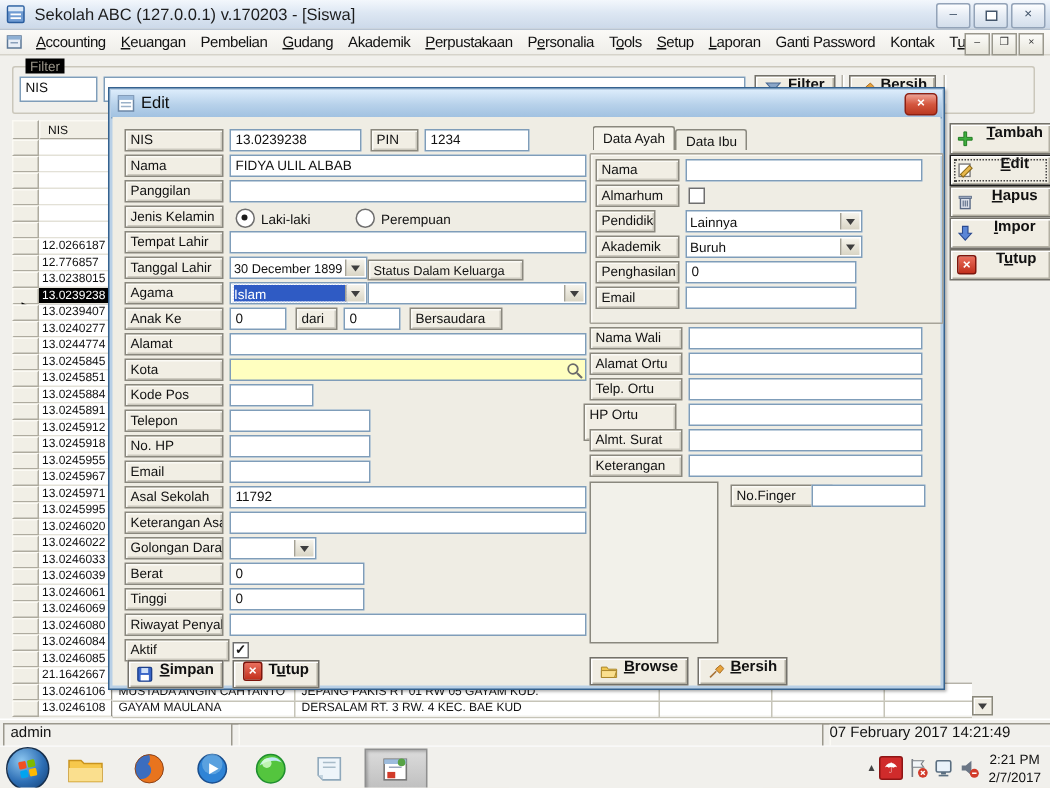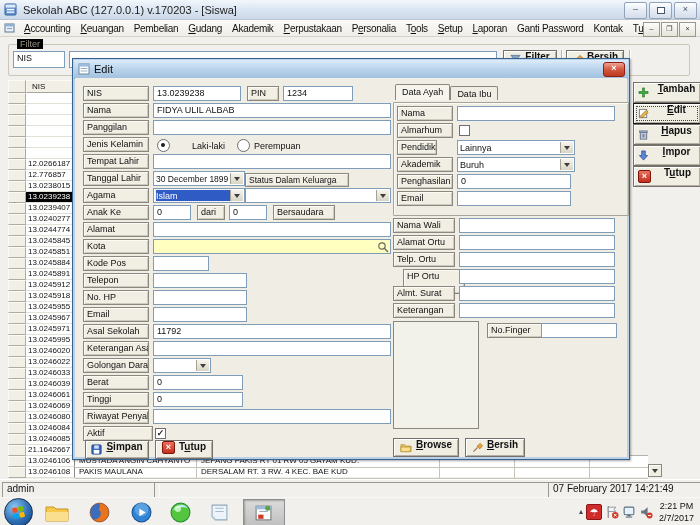--- a/index.html
+++ b/index.html
@@ -346,21 +346,21 @@
 
 <div class="abs bstrip" style="left:75px;top:455px;width:573px;height:22px">
   <div class="brow" style="top:0">
     <div class="bcell" style="width:122px">MUSTADA ANGIN CAHYANTO</div>
     <div class="bcell" style="width:243px">JEPANG PAKIS RT 01 RW 05 GAYAM KUD.</div>
     <div class="bcell" style="width:75px"></div>
     <div class="bcell" style="width:75px"></div>
     <div class="bcell" style="width:58px;border-right:none"></div>
   </div>
   <div class="brow" style="top:11px">
-    <div class="bcell" style="width:122px">PAKIS MAULANA</div>
+    <div class="bcell" style="width:122px">GAYAM MAULANA</div>
     <div class="bcell" style="width:243px">DERSALAM RT. 3 RW. 4 KEC. BAE KUD</div>
     <div class="bcell" style="width:75px"></div>
     <div class="bcell" style="width:75px"></div>
     <div class="bcell" style="width:58px;border-right:none"></div>
   </div>
 </div>
 <div class="abs sarrow" style="left:648px;top:464px;width:14px;height:13px">
   <span class="arr"></span>
 </div>
 
@@ -435,21 +435,21 @@
       <div class="abs lbox" style="left:172px;top:8px;width:32px;height:15px">PIN</div>
       <div class="abs tfield" style="left:208px;top:8px;width:70px;height:15px">1234</div>
 
       <div class="abs lbox" style="left:8px;top:25px;width:66px;height:15px">Nama</div>
       <div class="abs tfield" style="left:78px;top:25px;width:238px;height:15px">FIDYA ULIL ALBAB</div>
 
       <div class="abs lbox" style="left:8px;top:42px;width:66px;height:15px">Panggilan</div>
       <div class="abs tfield" style="left:78px;top:42px;width:238px;height:15px"></div>
 
       <div class="abs lbox" style="left:8px;top:59px;width:66px;height:15px">Jenis Kelamin</div>
-      <div class="abs" style="left:82px;top:61px;display:flex;align-items:center;gap:22px">
+      <div class="abs" style="left:82px;top:61px;display:flex;align-items:center;gap:4px">
         <span class="radio sel"></span>
         <span class="rlabel">Laki-laki</span>
       </div>
       <div class="abs" style="left:162px;top:61px;display:flex;align-items:center;gap:4px">
         <span class="radio"></span>
         <span class="rlabel">Perempuan</span>
       </div>
 
       <div class="abs lbox" style="left:8px;top:76px;width:66px;height:15px">Tempat Lahir</div>
       <div class="abs tfield" style="left:78px;top:76px;width:238px;height:15px"></div>
@@ -586,21 +586,21 @@
 
       <div class="abs lbox" style="left:318px;top:140px;width:62px;height:15px">Nama Wali</div>
       <div class="abs tfield" style="left:384px;top:140px;width:156px;height:15px"></div>
 
       <div class="abs lbox" style="left:318px;top:157px;width:62px;height:15px">Alamat Ortu</div>
       <div class="abs tfield" style="left:384px;top:157px;width:156px;height:15px"></div>
 
       <div class="abs lbox" style="left:318px;top:174px;width:62px;height:15px">Telp. Ortu</div>
       <div class="abs tfield" style="left:384px;top:174px;width:156px;height:15px"></div>
 
-      <div class="abs lbox" style="left:328px;top:191px;width:62px;height:25px">HP Ortu</div>
+      <div class="abs lbox" style="left:314px;top:191px;width:62px;height:25px">HP Ortu</div>
       <div class="abs tfield" style="left:384px;top:191px;width:156px;height:15px"></div>
 
       <div class="abs lbox" style="left:318px;top:208px;width:62px;height:15px">Almt. Surat</div>
       <div class="abs tfield" style="left:384px;top:208px;width:156px;height:15px"></div>
 
       <div class="abs lbox" style="left:318px;top:225px;width:62px;height:15px">Keterangan</div>
       <div class="abs tfield" style="left:384px;top:225px;width:156px;height:15px"></div>
 
       <div class="abs photo" style="left:318px;top:243px;width:86px;height:108px"></div>
       <div class="abs lbox" style="left:412px;top:245px;width:68px;height:15px">No.Finger</div>

